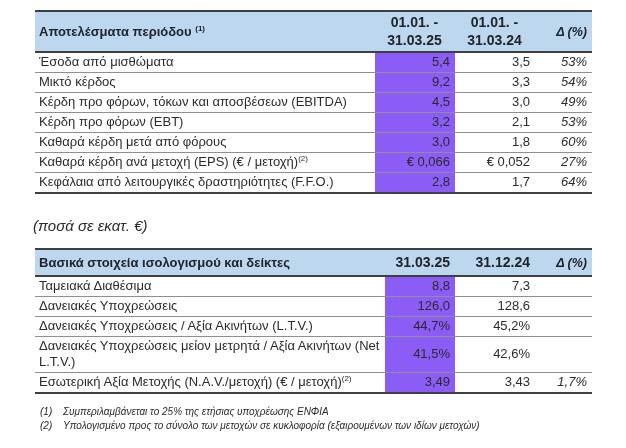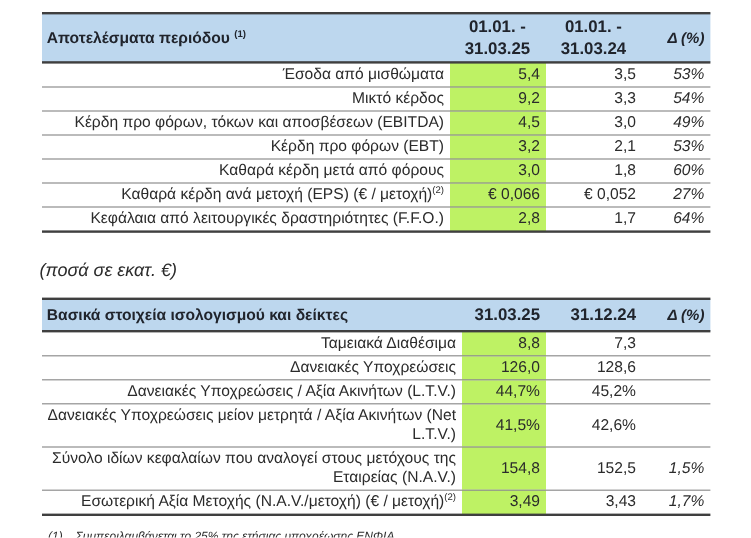--- a/index.html
+++ b/index.html
@@ -54,23 +54,23 @@
     padding-right: 7px;
   }
   table.fin tbody td {
     border-bottom: 1px solid #8f8f8f;
     padding: 1px 5px 1px 4px;
     line-height: 1.26;
     vertical-align: middle;
     height: 17px;
   }
   table.fin tbody tr:last-child td { border-bottom: none; }
-  td.label-cell { text-align: right; }
+  td.label-cell { text-align: left; }
   td.num-cell { text-align: right; }
-  td.shaded { background: #bef264; }
+  td.shaded { background: #8b5cf6; }
   td.delta-cell {
     text-align: right;
     font-style: italic;
     padding-right: 7px;
   }
   sup {
     font-size: 8px;
     line-height: 0;
   }
   .units-note {
@@ -201,26 +201,20 @@
           <td class="num-cell">45,2%</td>
           <td class="delta-cell"></td>
         </tr>
         <tr>
           <td class="label-cell">Δανειακές Υποχρεώσεις μείον μετρητά / Αξία Ακινήτων (Net L.T.V.)</td>
           <td class="num-cell shaded">41,5%</td>
           <td class="num-cell">42,6%</td>
           <td class="delta-cell"></td>
         </tr>
         <tr>
-          <td class="label-cell">Σύνολο ιδίων κεφαλαίων που αναλογεί στους μετόχους της Εταιρείας (N.A.V.)</td>
-          <td class="num-cell shaded">154,8</td>
-          <td class="num-cell">152,5</td>
-          <td class="delta-cell">1,5%</td>
-        </tr>
-        <tr>
           <td class="label-cell">Εσωτερική Αξία Μετοχής (N.A.V./μετοχή) (€ / μετοχή)<sup>(2)</sup></td>
           <td class="num-cell shaded">3,49</td>
           <td class="num-cell">3,43</td>
           <td class="delta-cell">1,7%</td>
         </tr>
       </tbody>
   </table>
 
   <div class="footnotes">
     <div class="footnote">

